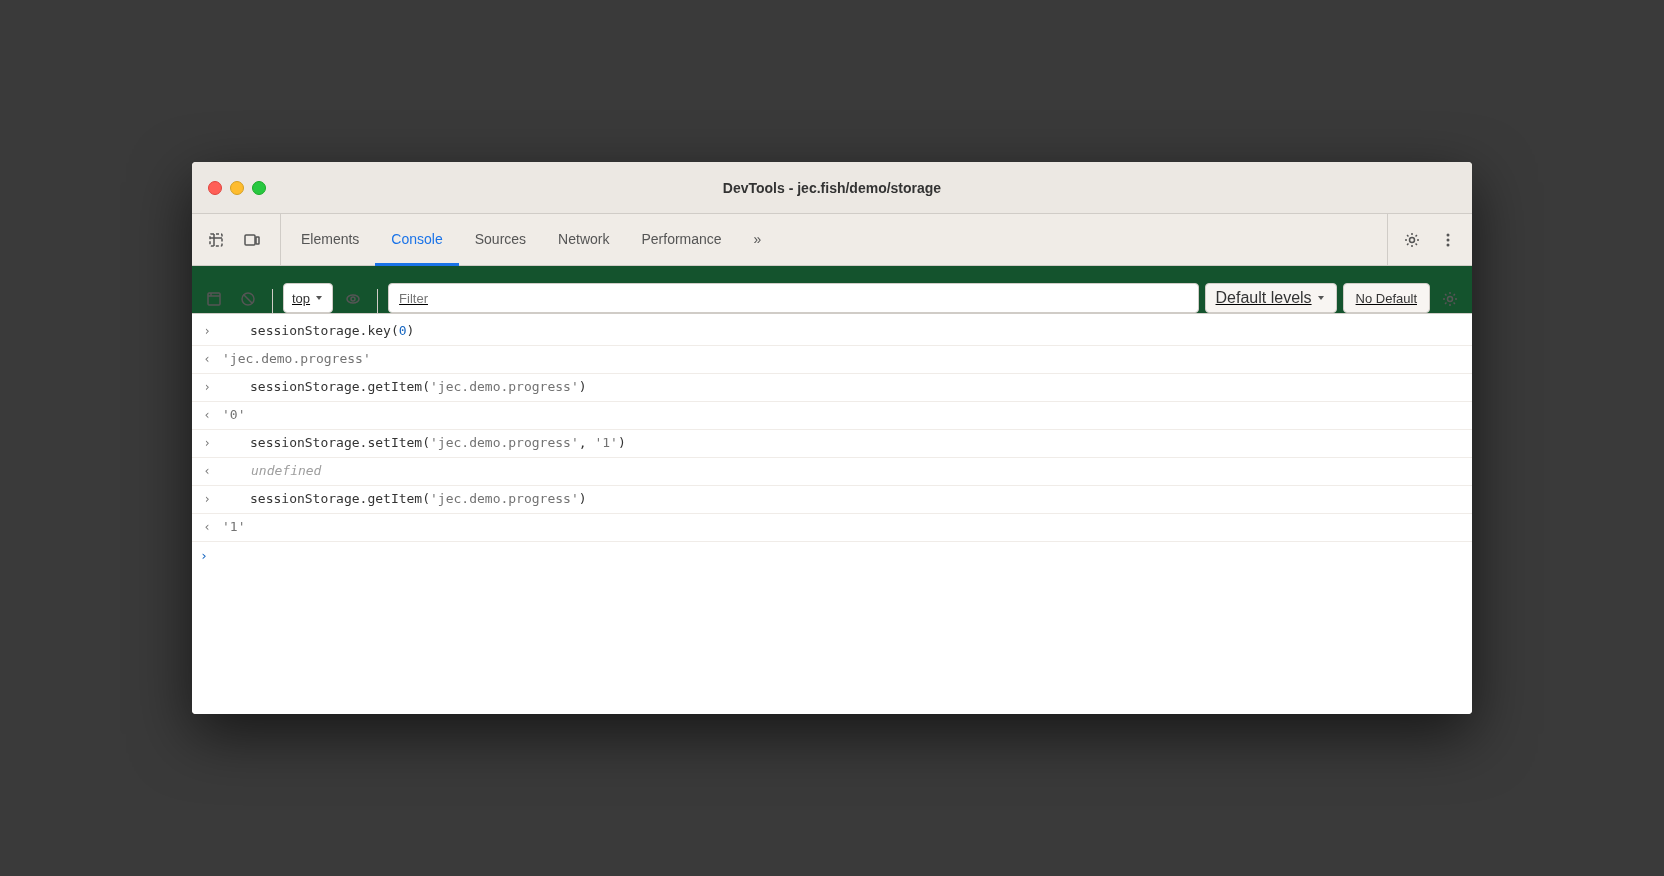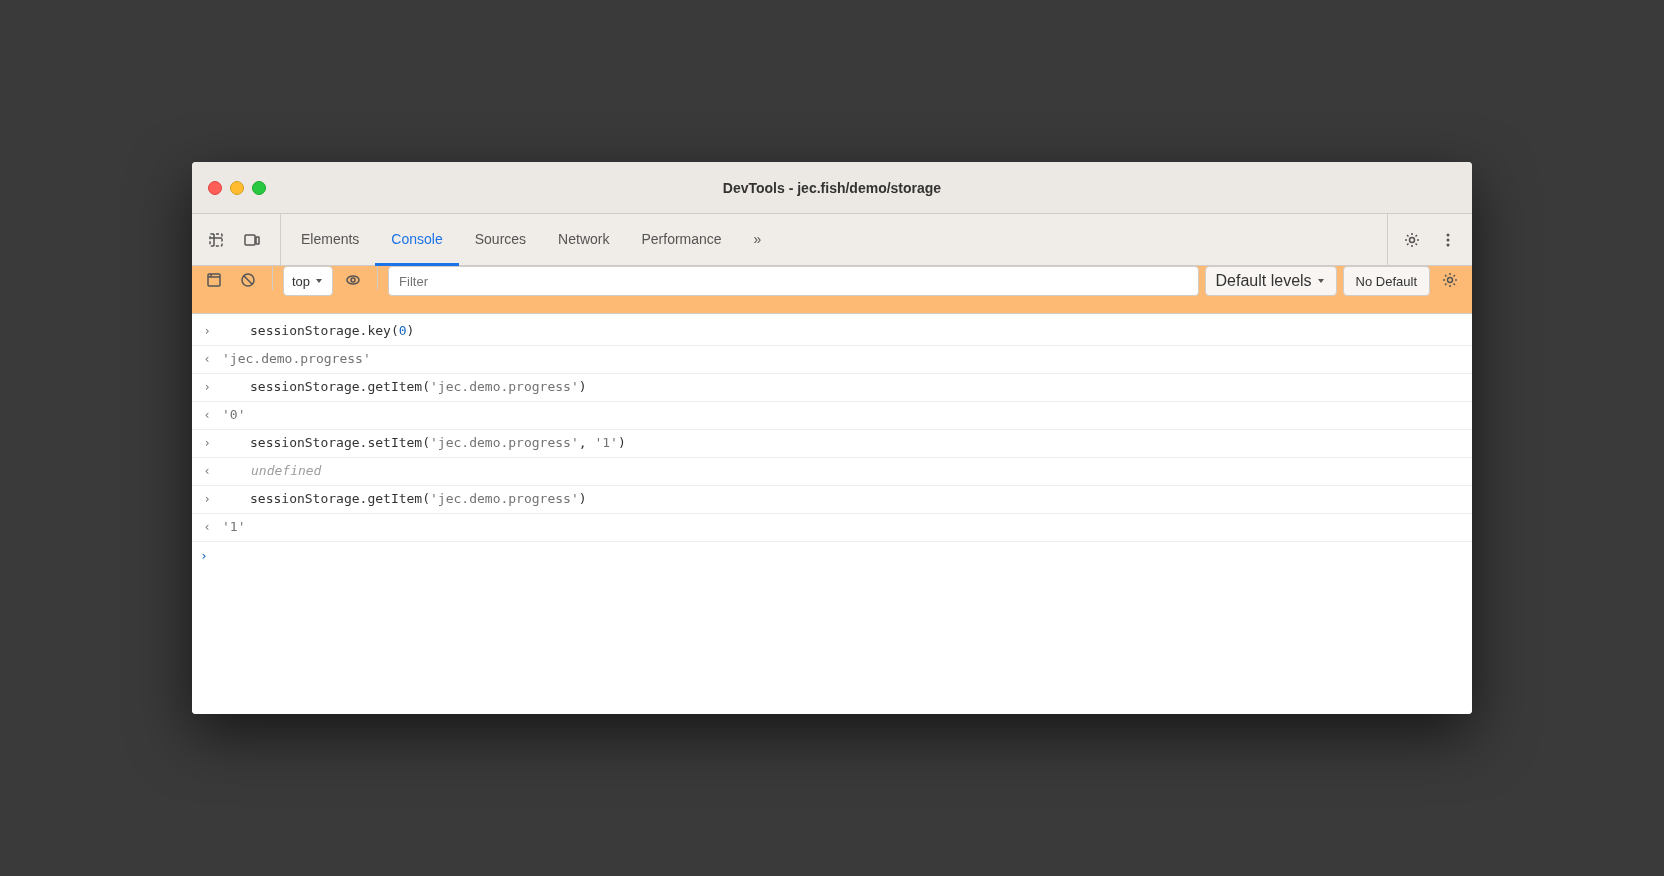--- a/index.html
+++ b/index.html
@@ -105,27 +105,28 @@
     .tab-bar-right {
       display: flex;
       align-items: center;
       gap: 4px;
       margin-left: auto;
       padding-left: 8px;
       border-left: 1px solid #d0ccc7;
     }
     
     .console-toolbar {
-      background: #fdba74;
+      background: #14532d;
       height: 48px;
       display: flex;
-      align-items: flex-start;
+      align-items: flex-end;
       gap: 6px;
       padding: 0 8px;
       border-bottom: 1px solid #d0ccc7;
+      text-decoration: underline;
     }
     .console-icon-btn {
       width: 28px;
       height: 28px;
       display: flex;
       align-items: center;
       justify-content: center;
       border-radius: 4px;
       cursor: pointer;
       color: #555;

